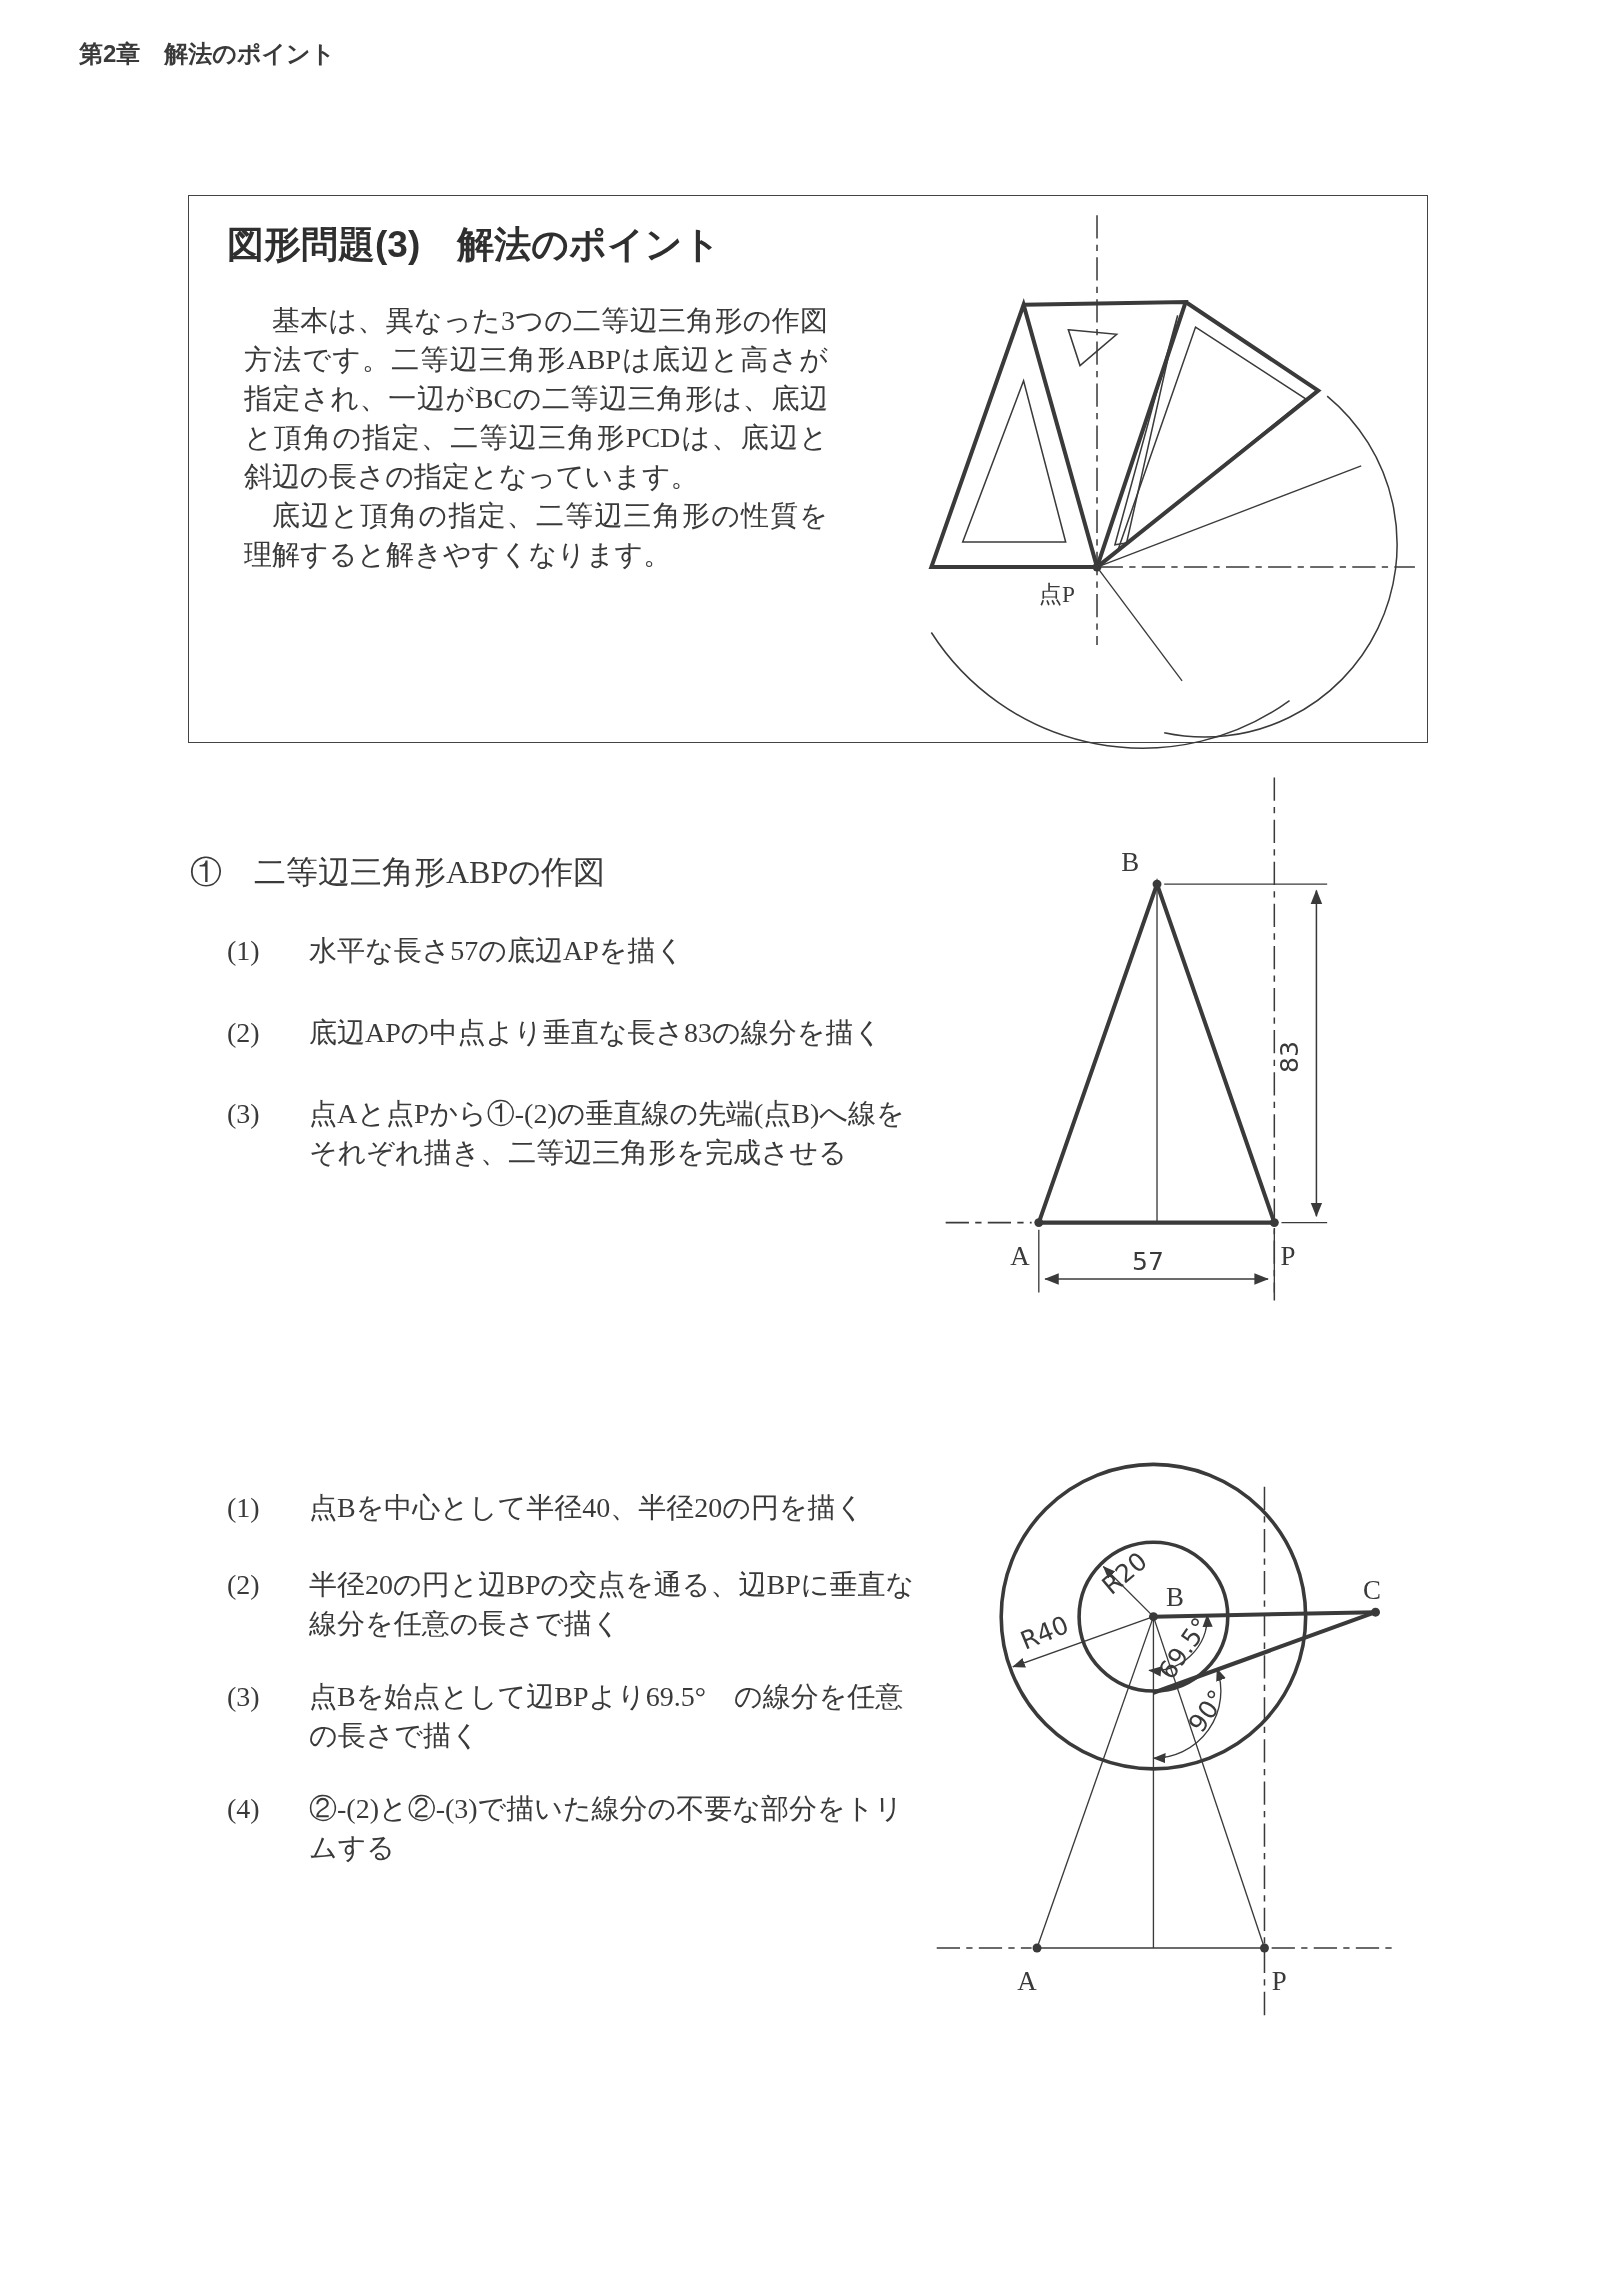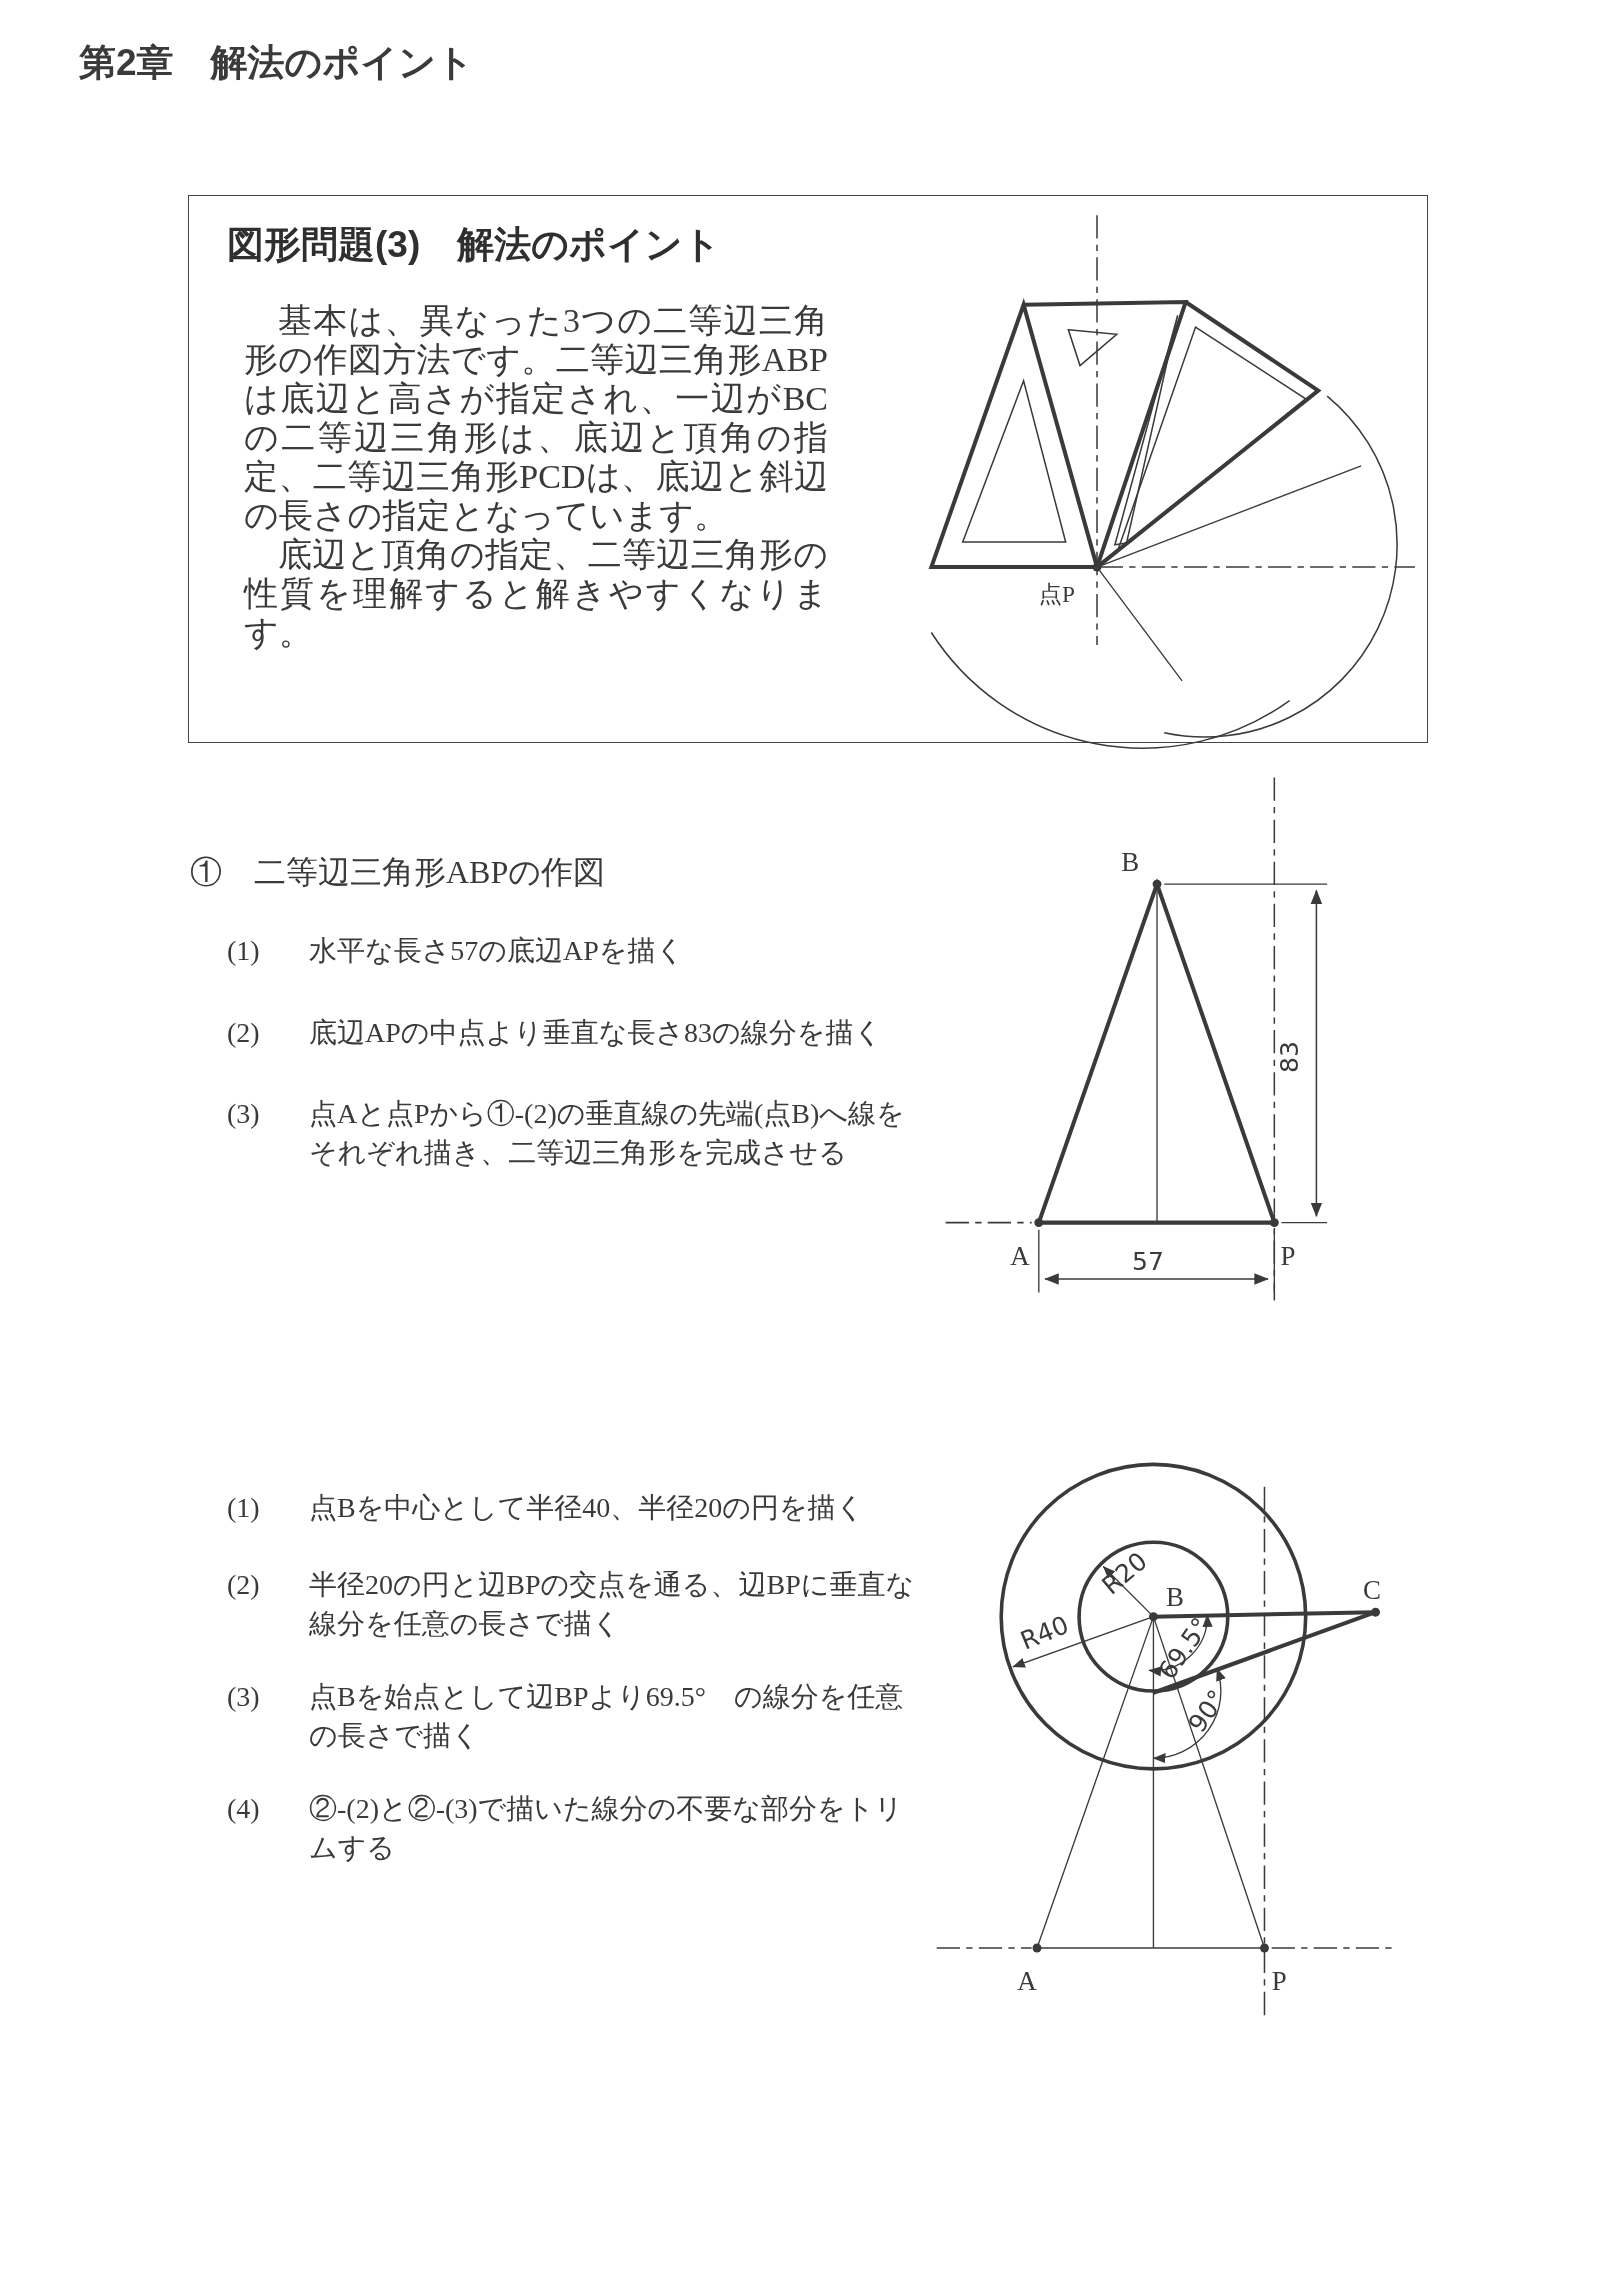--- a/index.html
+++ b/index.html
@@ -15,35 +15,35 @@
     position:absolute; left:125px; top:990px;
     font-family:"Liberation Sans","DejaVu Sans",sans-serif;
     font-size:340px; line-height:1; letter-spacing:-10.7px;
     color:#d9d9d9; z-index:0; white-space:nowrap;
   }
   .content{position:absolute; inset:0; z-index:1;}
   
   .chapter{
     left:79px; top:38px;
     font-family:"Liberation Sans","DejaVu Sans",sans-serif;
-    font-size:37px; font-weight:bold; color:#3a3a3a; white-space:nowrap;
+    font-size:24px; font-weight:bold; color:#3a3a3a; white-space:nowrap;
   }
   
   .pointbox{
     left:188px; top:195px; width:1240px; height:548px;
     border:1.8px solid #444444; box-sizing:border-box; background:transparent;
   }
   .pointbox-title{
     left:227px; top:220px;
     font-family:"Liberation Sans","DejaVu Sans",sans-serif;
     font-size:37px; color:#2f2f2f; white-space:nowrap;font-weight:bold;
   }
   .pointbox-text{
     left:244px; top:301px; width:584px;
-    font-size:34px; line-height:39px; text-align:justify; color:#3a3a3a;
+    font-size:28px; line-height:39px; text-align:justify; color:#3a3a3a;
   }
   .pointbox-text p{margin:0; text-indent:1em;}
   
   .sec-heading{font-size:32px; color:#3a3a3a; white-space:nowrap;}
   .step{display:flex; font-size:28px; line-height:39px; color:#3a3a3a; width:690px;}
   .step .no{flex:none; width:82px;}
   .step .txt{flex:1;}
   .footer-page{
     left:0px; top:2210px; width:1620px; text-align:center;
     font-size:30px; color:#444444;

